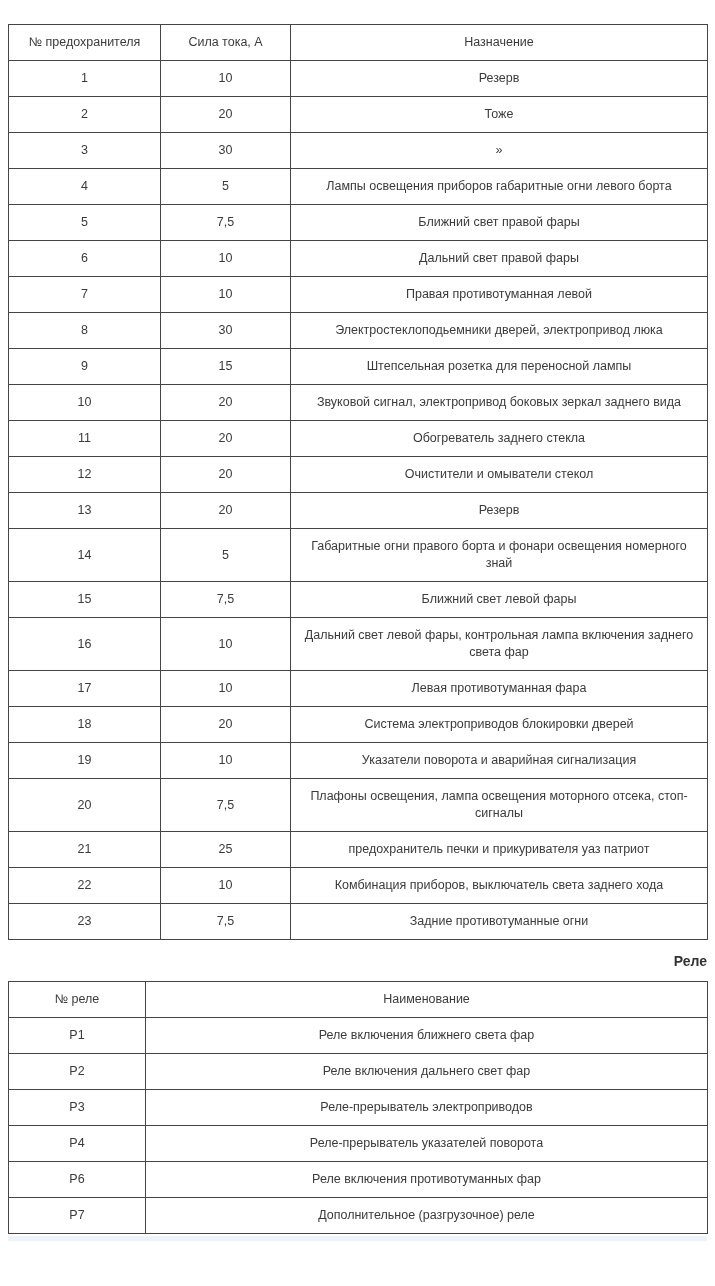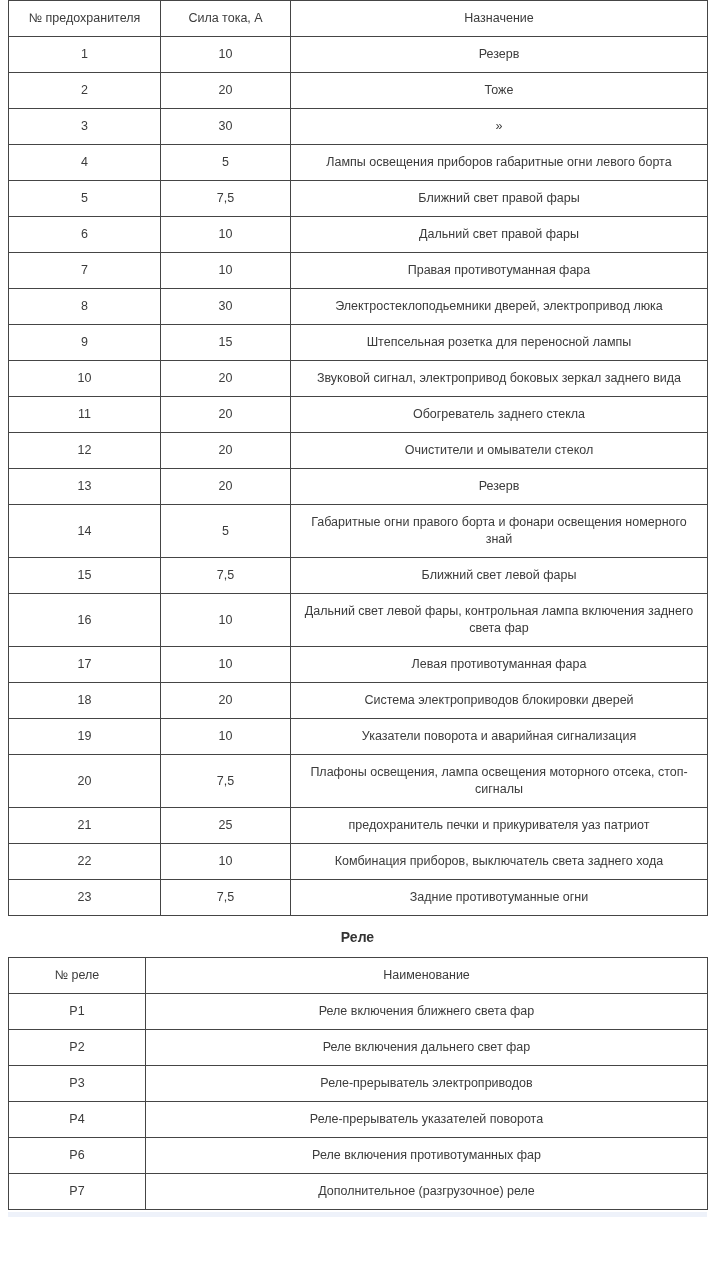--- a/index.html
+++ b/index.html
@@ -8,21 +8,21 @@
     background: #ffffff;
   }
   body {
     font-family: "Liberation Sans", "DejaVu Sans", sans-serif;
     color: #3b3b3b;
     -webkit-font-smoothing: antialiased;
   }
   .page {
     width: 715px;
     box-sizing: border-box;
-    padding: 0 8px 0 8px;
+    padding: 24px 8px 0 8px;
     background: #ffffff;
   }
   table.tbl {
     border-collapse: collapse;
     table-layout: fixed;
     width: 699px;
     font-size: 12.5px;
   }
   table.tbl th, table.tbl td {
     border: 1px solid #454545;
@@ -34,21 +34,21 @@
     word-wrap: break-word;
   }
   table.fuse col.c1 { width: 152px; }
   table.fuse col.c2 { width: 130px; }
   table.fuse col.c3 { width: 417px; }
   table.relay col.r1 { width: 137px; }
   table.relay col.r2 { width: 562px; }
   td.bold { font-weight: bold; }
   .section-title {
     width: 699px;
-    text-align: center;
+    text-align: right;
     font-weight: bold;
     font-size: 14px;
     line-height: 18px;
     margin: 12px 0 11px 0;
     color: #333333;
   }
   .bottom-strip {
     width: 699px;
     height: 5px;
     margin-top: 2px;
@@ -100,21 +100,21 @@
           <td>Ближний свет правой фары</td>
         </tr>
         <tr>
           <td>6</td>
           <td>10</td>
           <td>Дальний свет правой фары</td>
         </tr>
         <tr>
           <td>7</td>
           <td>10</td>
-          <td>Правая противотуманная фара</td>
+          <td>Правая противотуманная левой</td>
         </tr>
         <tr>
           <td>8</td>
           <td>30</td>
           <td>Электростеклоподьемники дверей, электропривод люка</td>
         </tr>
         <tr>
           <td>9</td>
           <td>15</td>
           <td>Штепсельная розетка для переносной лампы</td>

